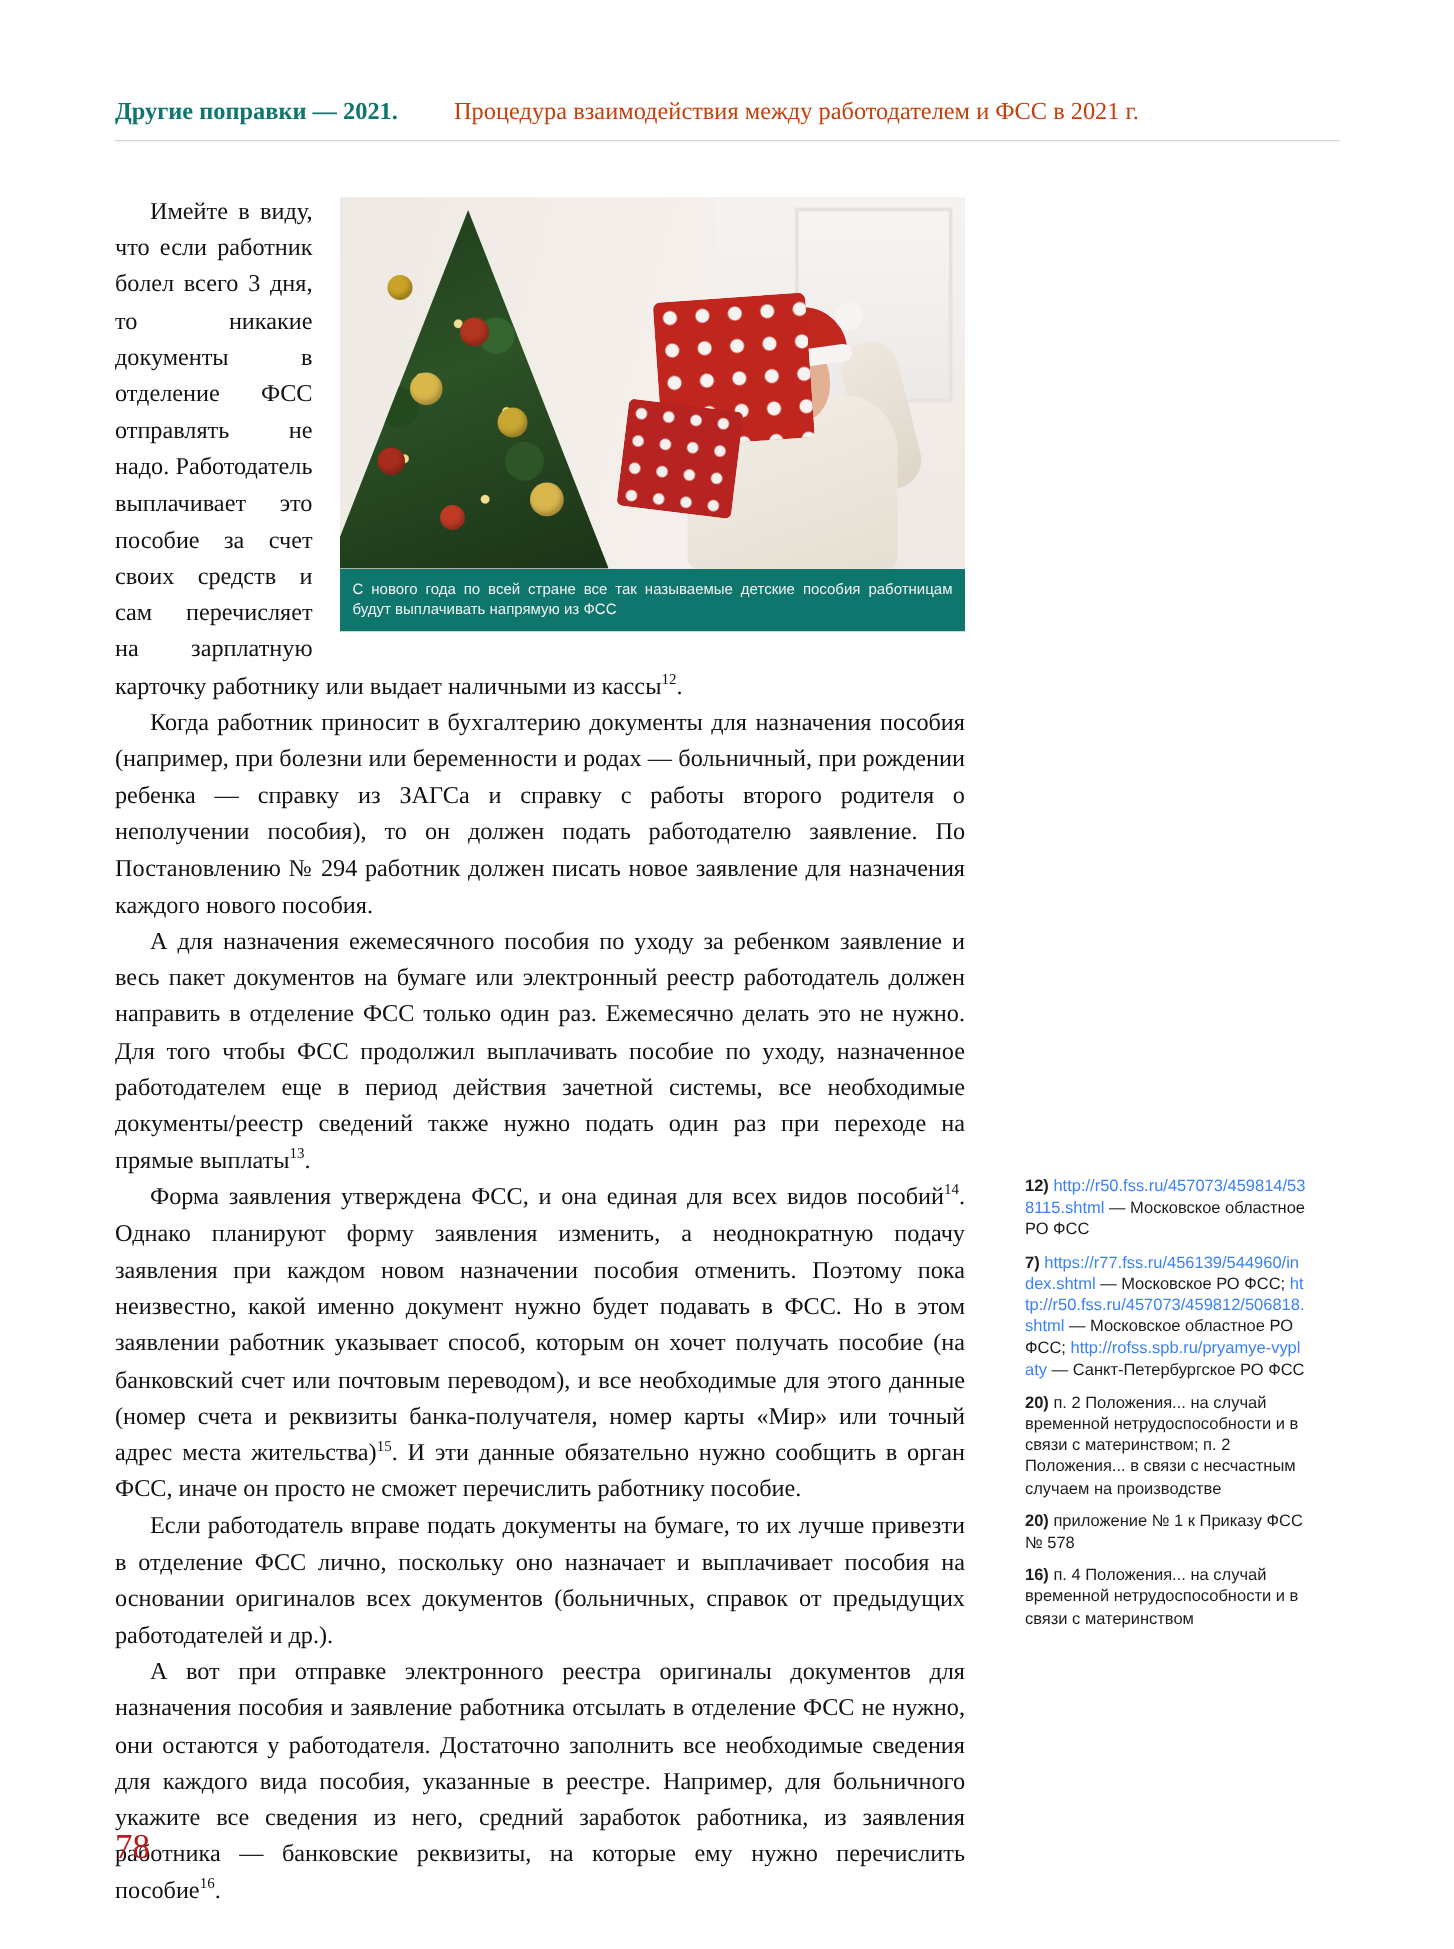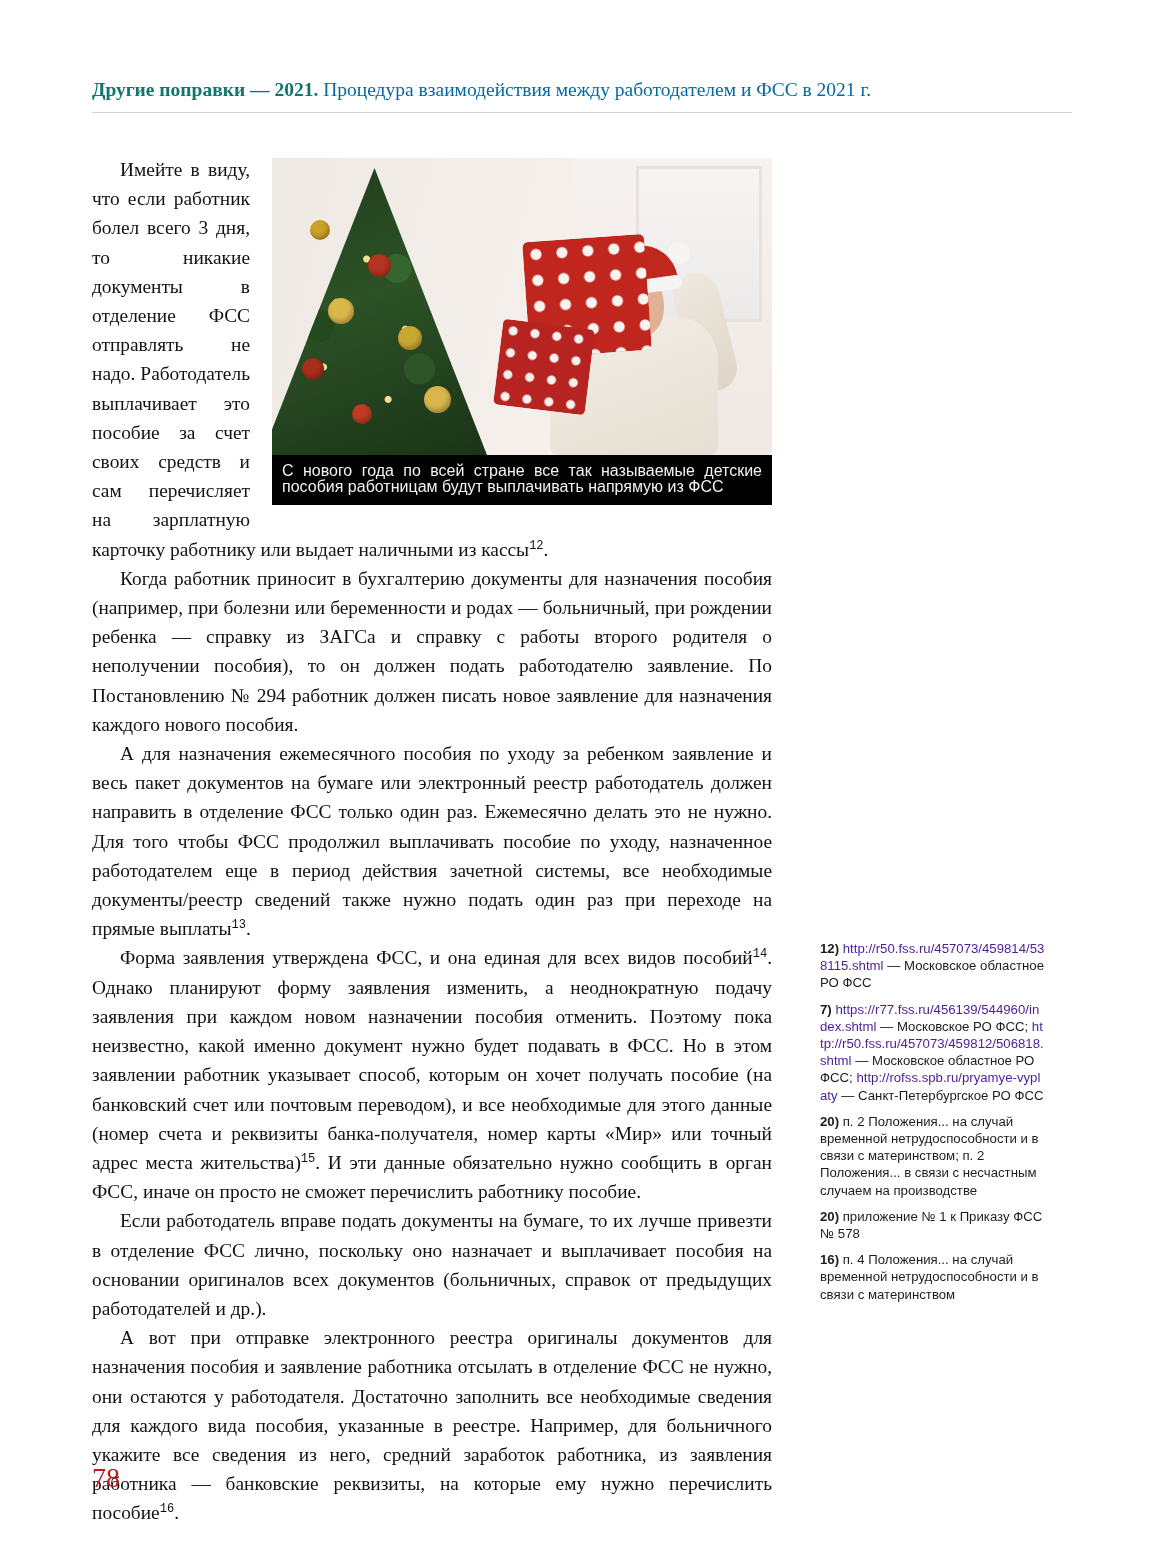--- a/index.html
+++ b/index.html
@@ -31,21 +31,22 @@
     width: 980px;
     font-size: 19.5px;
     line-height: 1.25;
     white-space: nowrap;
   }
   .runhead .rh-bold {
     font-weight: bold;
     color: #0f766e;
   }
   .runhead .rh-rest {
-    color: #0369a1;
+    color: #c2410c;
+    margin-left: 40px;
   }
   .rule {
     position: absolute;
     left: 92px;
     top: 112px;
     width: 980px;
     height: 1px;
     background: #d8d2cc;
   }
 
@@ -62,21 +63,20 @@
     hyphens: manual;
   }
   .maincol p {
     margin: 0;
     text-indent: 28px;
   }
   sup {
     font-size: 0.62em;
     vertical-align: super;
     line-height: 0;
-    font-family: Liberation Mono, monospace;
   }
 
   
   .figure {
     float: right;
     width: 500px;
     margin: 3px 0 10px 22px;
     shape-margin: 10px;
   }
   .photo {
@@ -211,24 +211,24 @@
     background: #b72320;
     border-radius: 5px;
     background-image:
       radial-gradient(circle, #f4f0ee 0 4px, transparent 5px);
     background-size: 22px 22px;
     background-color: #b72320;
     transform: rotate(7deg);
   }
   .cap-ribbon {
     width: 500px;
-    background: #000000;
+    background: #0f766e;
     color: #f2f2f2;
     font-family: "Liberation Sans", sans-serif;
-    font-size: 16px;
+    font-size: 12px;
     line-height: 16px;
     padding: 8px 10px 10px 10px;
     box-sizing: border-box;
   }
 
   
   .notes {
     position: absolute;
     left: 820px;
     top: 940px;
@@ -236,21 +236,21 @@
     font-family: "Liberation Sans", sans-serif;
     font-size: 13.2px;
     line-height: 17.2px;
     color: #1c1c1c;
   }
   .note {
     margin-bottom: 9px;
   }
   .note b { font-weight: bold; }
   .note a, .note .lnk {
-    color: #4c1d95;
+    color: #3b82f6;
     text-decoration: none;
     word-break: break-all;
   }
 
   
   .folio {
     position: absolute;
     left: 92px;
     top: 1462px;
     font-family: "Liberation Serif", serif;

